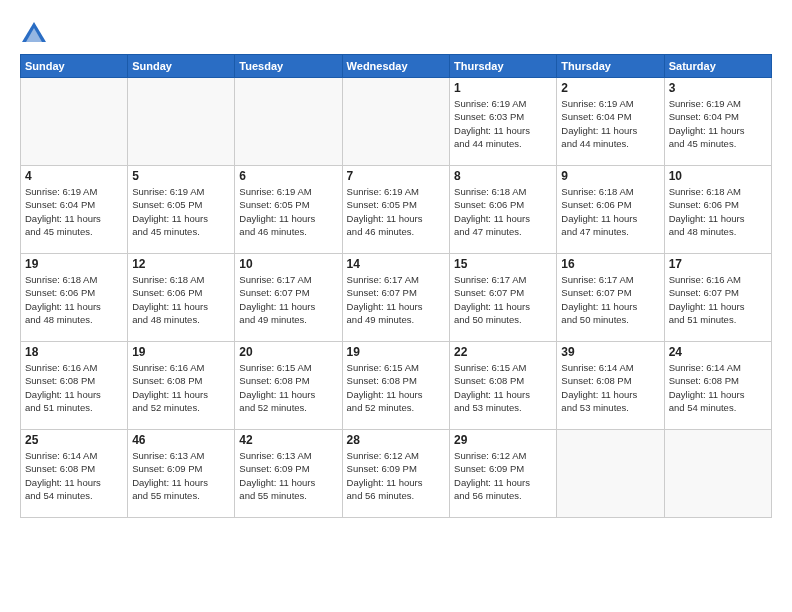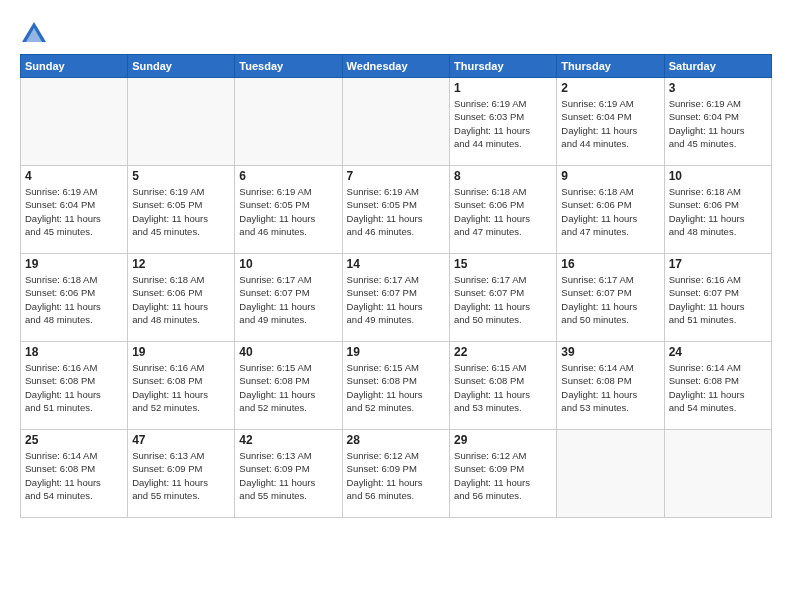--- a/index.html
+++ b/index.html
@@ -270,21 +270,21 @@
 and 51 minutes.</div>
           </td>
           <td>
             <span class="day-num">19</span>
             <div class="day-info" style="white-space: pre-line;">Sunrise: 6:16 AM
 Sunset: 6:08 PM
 Daylight: 11 hours
 and 52 minutes.</div>
           </td>
           <td>
-            <span class="day-num">40</span>
+            <span class="day-num">20</span>
             <div class="day-info" style="white-space: pre-line;">Sunrise: 6:15 AM
 Sunset: 6:08 PM
 Daylight: 11 hours
 and 52 minutes.</div>
           </td>
           <td>
             <span class="day-num">19</span>
             <div class="day-info" style="white-space: pre-line;">Sunrise: 6:15 AM
 Sunset: 6:08 PM
 Daylight: 11 hours
@@ -314,21 +314,21 @@
         </tr>
         <tr>
           <td>
             <span class="day-num">25</span>
             <div class="day-info" style="white-space: pre-line;">Sunrise: 6:14 AM
 Sunset: 6:08 PM
 Daylight: 11 hours
 and 54 minutes.</div>
           </td>
           <td>
-            <span class="day-num">47</span>
+            <span class="day-num">46</span>
             <div class="day-info" style="white-space: pre-line;">Sunrise: 6:13 AM
 Sunset: 6:09 PM
 Daylight: 11 hours
 and 55 minutes.</div>
           </td>
           <td>
             <span class="day-num">42</span>
             <div class="day-info" style="white-space: pre-line;">Sunrise: 6:13 AM
 Sunset: 6:09 PM
 Daylight: 11 hours

